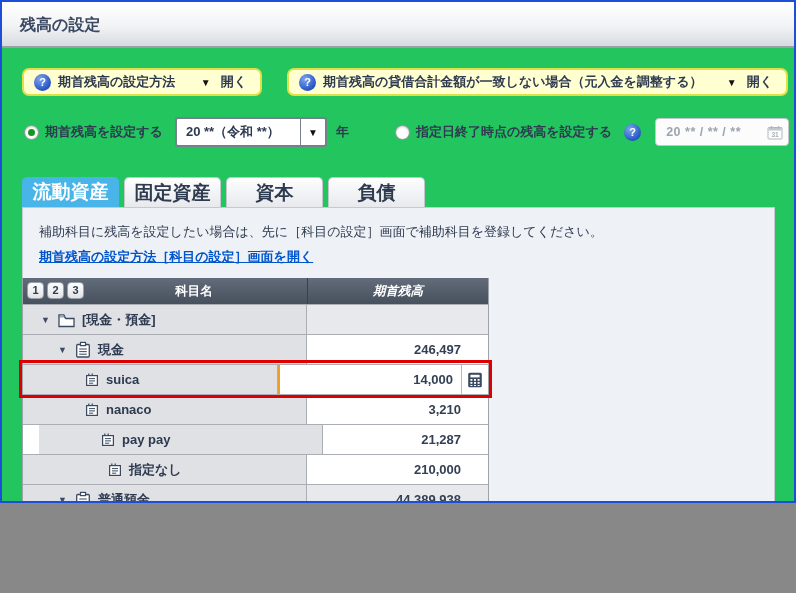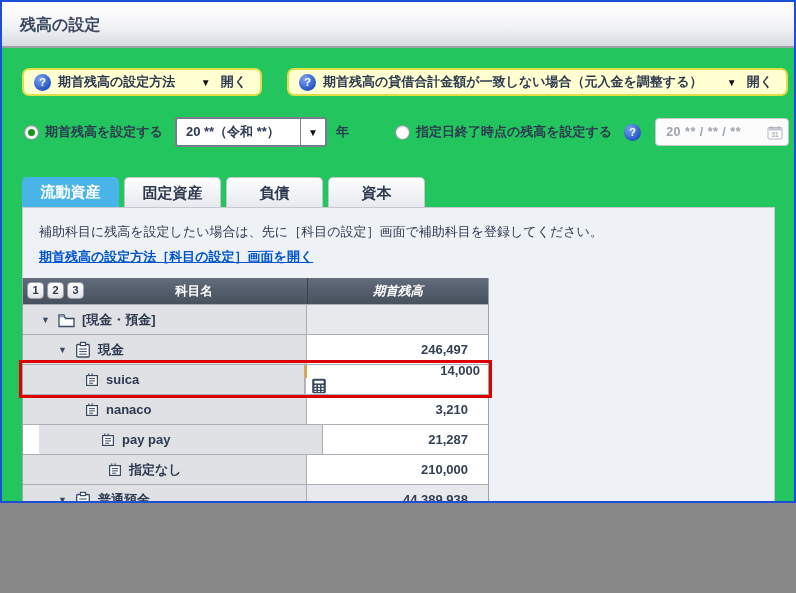--- a/index.html
+++ b/index.html
@@ -50,21 +50,21 @@
   .radio-row .q-icon{ margin-left:12px; margin-right:0; }
   .date-input{ margin-left:14px; width:134px; height:28px; border:1px solid #c3c7cd;
     border-radius:4px; background:#fcfcfd; display:flex; align-items:center;
     color:#9da4ad; font-weight:bold;gap:20px; }
   .di-text{ flex:1; padding-left:10px; letter-spacing:.5px; font-size:12.5px; }
   .di-cal{ margin-right:5px; display:flex; }
 
   
   .tabs{ display:flex; gap:5px; margin:30px 0 0 20px; position:relative; z-index:2; }
   .tab{ width:97px; height:30px; line-height:29px; text-align:center; font-weight:bold;
-    font-size:15px; border-radius:5px 5px 0 0; cursor:pointer; }
+    font-size:19px; border-radius:5px 5px 0 0; cursor:pointer; }
   .tab.active{ background:#49b4e8; color:#fff; }
   .tab.idle{ background:linear-gradient(#fefefe,#e7e9ed); border:1px solid #c3c7cd;
     border-bottom:none; color:#2e3a50; }
 
   
   .panel{ margin:0 19px 0 20px; height:310px; background:#eef1f5;
     border:1px solid #c6cad0; position:relative; z-index:1; }
   .notice{ padding:15px 10px 0 16px; font-size:13px; color:#2e3a50; }
   .panel-link{ margin:7px 0 0 16px; display:inline-block; color:#0055cc; font-weight:bold;
     text-decoration:underline; font-size:13px; cursor:pointer; }
@@ -80,24 +80,24 @@
     font-weight:bold; line-height:15px; text-align:center; cursor:pointer; padding:0; }
   .th-name{ position:absolute; left:0; width:284px; text-align:center; line-height:26px;margin-left:29px; }
   .th-value{ position:absolute; left:284px; right:0; text-align:center; line-height:26px;
     border-left:1px solid #39414d;font-style:italic; }
   .trow{ display:flex; height:30px; border-top:1px solid #abaeb5; background:#fff; }
   .c-name{ width:284px; background:#dfe1e4; display:flex; align-items:center;
     border-right:1px solid #abaeb5; color:#2e3a50; font-weight:bold; font-size:13px; }
   .c-name .caret{ font-size:9px; color:#3b4a63; margin-right:7px; }
   .c-name .row-icon{ margin-right:6px; display:flex; }
   .c-value{ flex:1; display:flex; align-items:center; justify-content:flex-end;
-    padding-right:20px; font-weight:bold; color:#333f52; background:#fff; font-size:13px; }
+    padding-right:27px; font-weight:bold; color:#333f52; background:#fff; font-size:13px; }
   .c-value.gray{ background:#e7e9ec; }
   .trow.annotated{ outline:3px solid #dd0000; outline-offset:1px; position:relative; z-index:3; }
-  .c-value.editing{ padding:0; box-shadow:inset 2px 0 0 #eda028;flex-direction:column; }
+  .c-value.editing{ padding:0; box-shadow:inset 2px 0 0 #eda028; }
   .num-input{ flex:1; min-width:0; border:none; background:transparent; text-align:right;
     font-family:"Liberation Sans","DejaVu Sans",sans-serif; font-size:13px; font-weight:bold;
     color:#333f52; padding-right:8px; outline:none; }
   .calc-btn{ width:27px; align-self:stretch; border:none; border-left:1px solid #b6bac0;
     background:#fff; display:flex; align-items:center; justify-content:center; cursor:pointer; }
 
   
   .divider{ margin-top:14px; height:2px; background:#d2d5da; }
   .footer{ display:flex; gap:16px; margin:15px 0 0 356px; }
   .btn{ height:35px; background:linear-gradient(#ffffff,#e8eaed); border:1px solid #b2b7bf;
@@ -152,22 +152,22 @@
           <path d="M4.5 1 v2.5 M11.5 1 v2.5" stroke="#b0b6bd" stroke-width="1.2"></path>
           <text x="8" y="12.2" font-size="6.5" fill="#a8aeb6" text-anchor="middle" font-weight="bold" font-family="sans-serif">31</text>
         </svg>
       </span>
     </div>
   </div>
 
   <div class="tabs">
       <div class="tab active">流動資産</div>
       <div class="tab idle">固定資産</div>
+      <div class="tab idle">資本</div>
       <div class="tab idle">負債</div>
-      <div class="tab idle">資本</div>
     </div>
 
   <div class="panel">
     <div class="notice">補助科目に残高を設定したい場合は、先に［科目の設定］画面で補助科目を登録してください。</div>
     <a class="panel-link">期首残高の設定方法［科目の設定］画面を開く</a>
 
     <div class="acct-table">
       <div class="thead">
         <span class="pager">
             <button class="pbtn">1</button>

